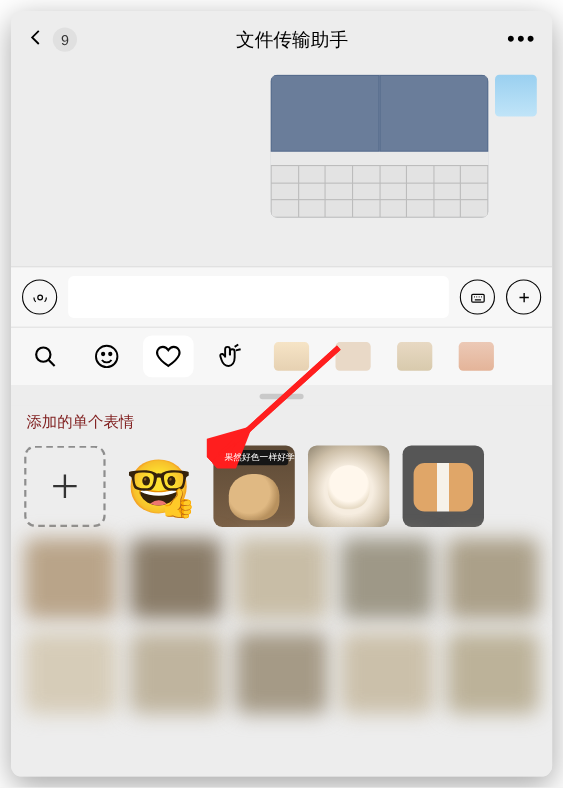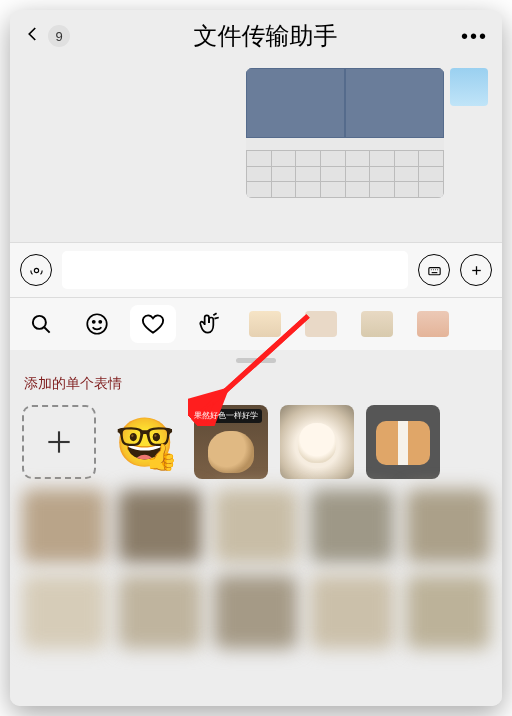--- a/index.html
+++ b/index.html
@@ -35,21 +35,21 @@
     background: #e0e0e0;
     color: #333;
     border-radius: 50%;
     width: 22px;
     height: 22px;
     display: flex;
     align-items: center;
     justify-content: center;
     font-size: 13px;
   }
-  .title { font-size: 24px; font-weight: 500; color: #000; }
+  .title { font-size: 17px; font-weight: 500; color: #000; }
   .more-icon { font-size: 20px; letter-spacing: 2px; color: #000; }
   .chat-area {
     height: 180px;
     display: flex;
     justify-content: flex-end;
     padding: 6px 14px 0 0;
     gap: 6px;
   }
   .msg-img {
     width: 198px;
@@ -281,21 +281,21 @@
         <svg viewBox="0 0 24 24" fill="none" stroke="#333" stroke-width="1.6">
             <line x1="12" y1="4" x2="12" y2="20"></line>
             <line x1="4" y1="12" x2="20" y2="12"></line>
           </svg>
       </div>
       <div class="sticker emoji">
           <span>🤓</span>
           <span style="position:absolute;right:4px;bottom:6px;font-size:26px">👍</span>
         </div>
       <div class="sticker doge">
-          <span style="position:absolute;top:5px;left:0;right:0;text-align:left;color:#fff;font-size:8px;z-index:2">果然好色一样好学</span>
+          <span style="position:absolute;top:5px;left:0;right:0;text-align:right;color:#fff;font-size:8px;z-index:2">果然好色一样好学</span>
         </div>
       <div class="sticker cat"></div>
       <div class="sticker corgi"></div>
     </div>
     <div class="blur-grid">
       <div class="blur-cell c1"></div>
         <div class="blur-cell c2"></div>
         <div class="blur-cell c3"></div>
         <div class="blur-cell c4"></div>
         <div class="blur-cell c5"></div>

